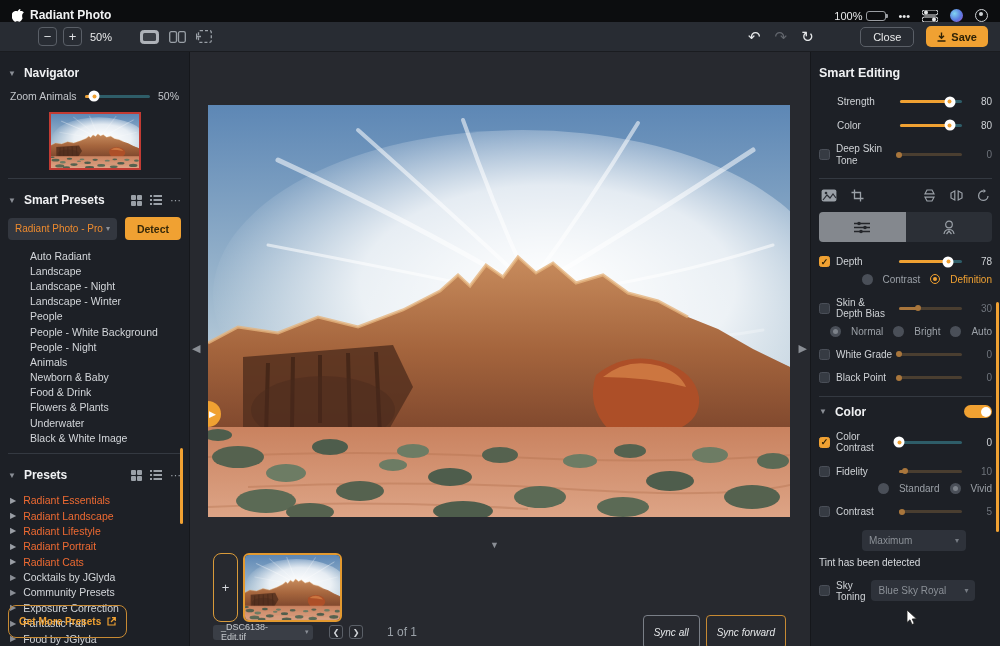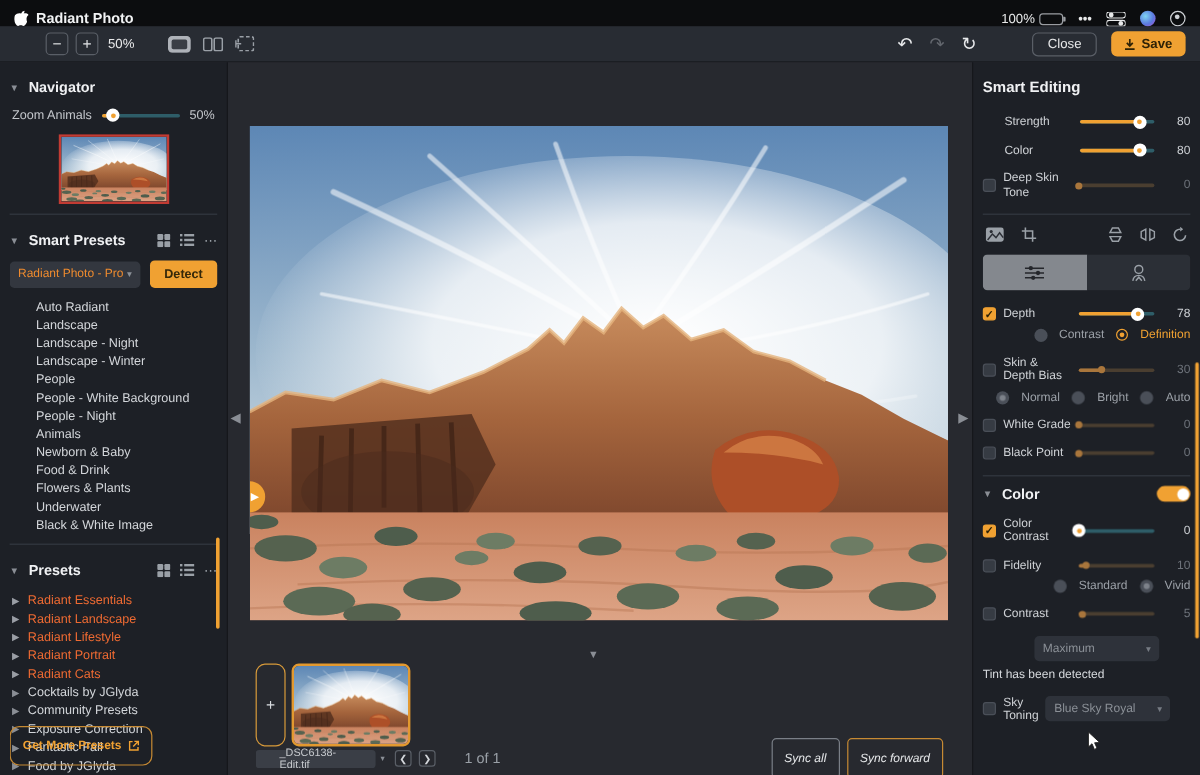--- a/index.html
+++ b/index.html
@@ -130,21 +130,21 @@
   .ba-handle { position:absolute; left:18px; top:349px; width:13px; height:26px; border-radius:0 13px 13px 0;
     background:#f0a132; display:flex; align-items:center; color:#fff; font-size:9px; padding-left:1px; }
   .strip-collapse { position:absolute; left:300px; top:488px; font-size:9px; color:#8a8e95; }
   .add-box { position:absolute; left:23px; top:501px; width:25px; height:69px; border:1.5px solid #d89a3a;
     border-radius:8px; color:#d7dade; font-size:13px; display:flex; align-items:center; justify-content:center; background:transparent; }
   .strip-thumb { position:absolute; left:53px; top:501px; width:99px; height:69px; border:2px solid #e3992f;
     border-radius:6px; overflow:hidden; }
   .strip-thumb svg { display:block; width:100%; height:100%; }
   .strip-bar { position:absolute; left:23px; top:572px; right:24px; height:16px; display:flex; align-items:center; gap:6px; }
   .file-dd { width:100px; height:15px; background:#3a3e46; border-radius:3px; display:flex; align-items:center;
-    padding:0 20px; font-size:9px; color:#c6c9cd;gap:37px; }
+    padding:0 8px; font-size:9px; color:#c6c9cd;gap:37px; }
   .file-dd .caret { margin-left:auto; font-size:7px; color:#8b9097; }
   .pg-btn { width:14px; height:14px; border:1px solid #5a5f67; border-radius:3px; background:transparent;
     color:#d3d6da; font-size:8px; display:flex; align-items:center; justify-content:center; }
   .pg-btn:first-of-type { margin-left:10px; }
   .page-ind { font-size:12px; color:#9aa0a7; margin-left:18px; }
   .sync-all { margin-left:auto; }
   .sync-btn { height:17px; padding:16px 10px; border-radius:4px; background:transparent; font-size:10px; color:#e6e8ea;
     display:flex; align-items:center;font-style:italic; }
   .sync-btn.gray { border:1px solid #7a7f87; }
   .sync-btn.orange { border:1px solid #c78a33; }

